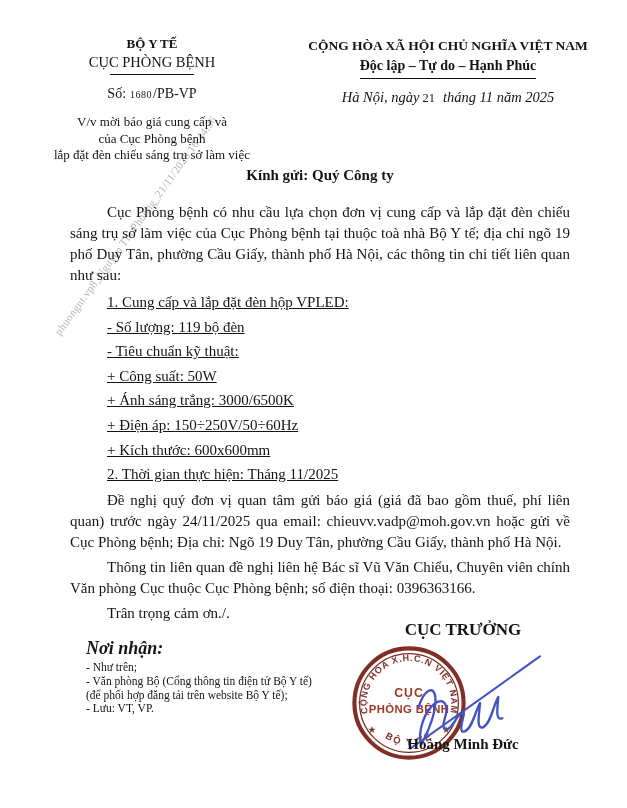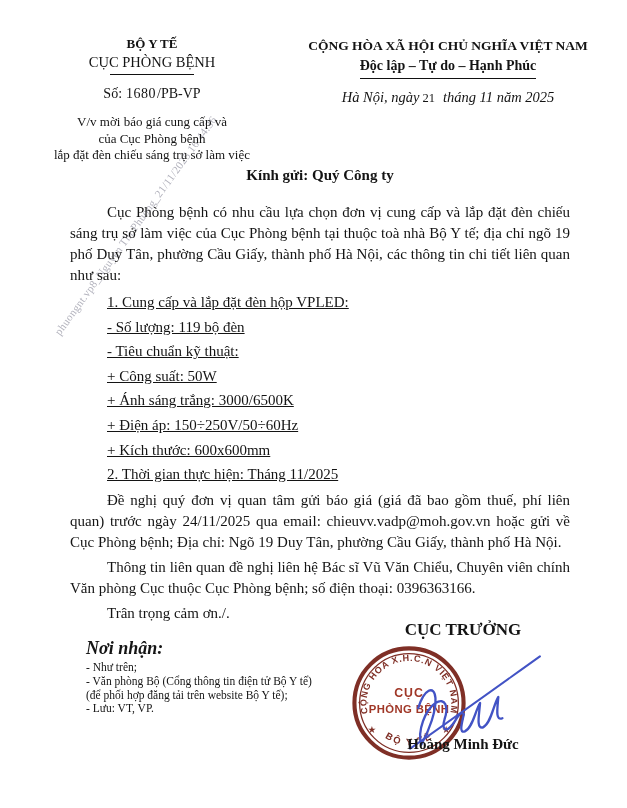--- a/index.html
+++ b/index.html
@@ -14,21 +14,21 @@
     transform:rotate(-54deg); transform-origin:0 0;
     font-size:11px; letter-spacing:.3px; color:#a4a4b0; opacity:.85;
     white-space:nowrap; z-index:1;
   }
   
   .hdr-left { position:absolute; left:28px; top:36px; width:248px; text-align:center; z-index:2; }
   .hdr-left .h1 { font-weight:bold; font-size:13px; }
   .hdr-left .h2 { font-weight:normal; font-size:14.5px; margin-top:2px; }
   .rule-short { width:84px; border-bottom:1.5px solid #111; margin:3px auto 0; }
   .doc-no { margin-top:11px; font-size:14px; }
-  .doc-no .num { font-size:14px; letter-spacing:.5px; margin:0 1px 0 4px;text-align:right; }
+  .doc-no .num { font-size:10px; letter-spacing:.5px; margin:0 1px 0 4px;text-align:right; }
   .subject { margin-top:12px; font-size:13px; line-height:16.5px; }
   
   .hdr-right { position:absolute; left:292px; top:38px; width:312px; text-align:center; z-index:2; }
   .hdr-right .h1 { font-weight:bold; font-size:13.5px; }
   .motto-wrap { margin-top:2px; }
   .motto {
     display:inline-block; font-weight:bold; font-size:14px;
     padding-bottom:4px; border-bottom:1.5px solid #111;
   }
   .dateline { margin-top:10px; font-size:14.5px; }

